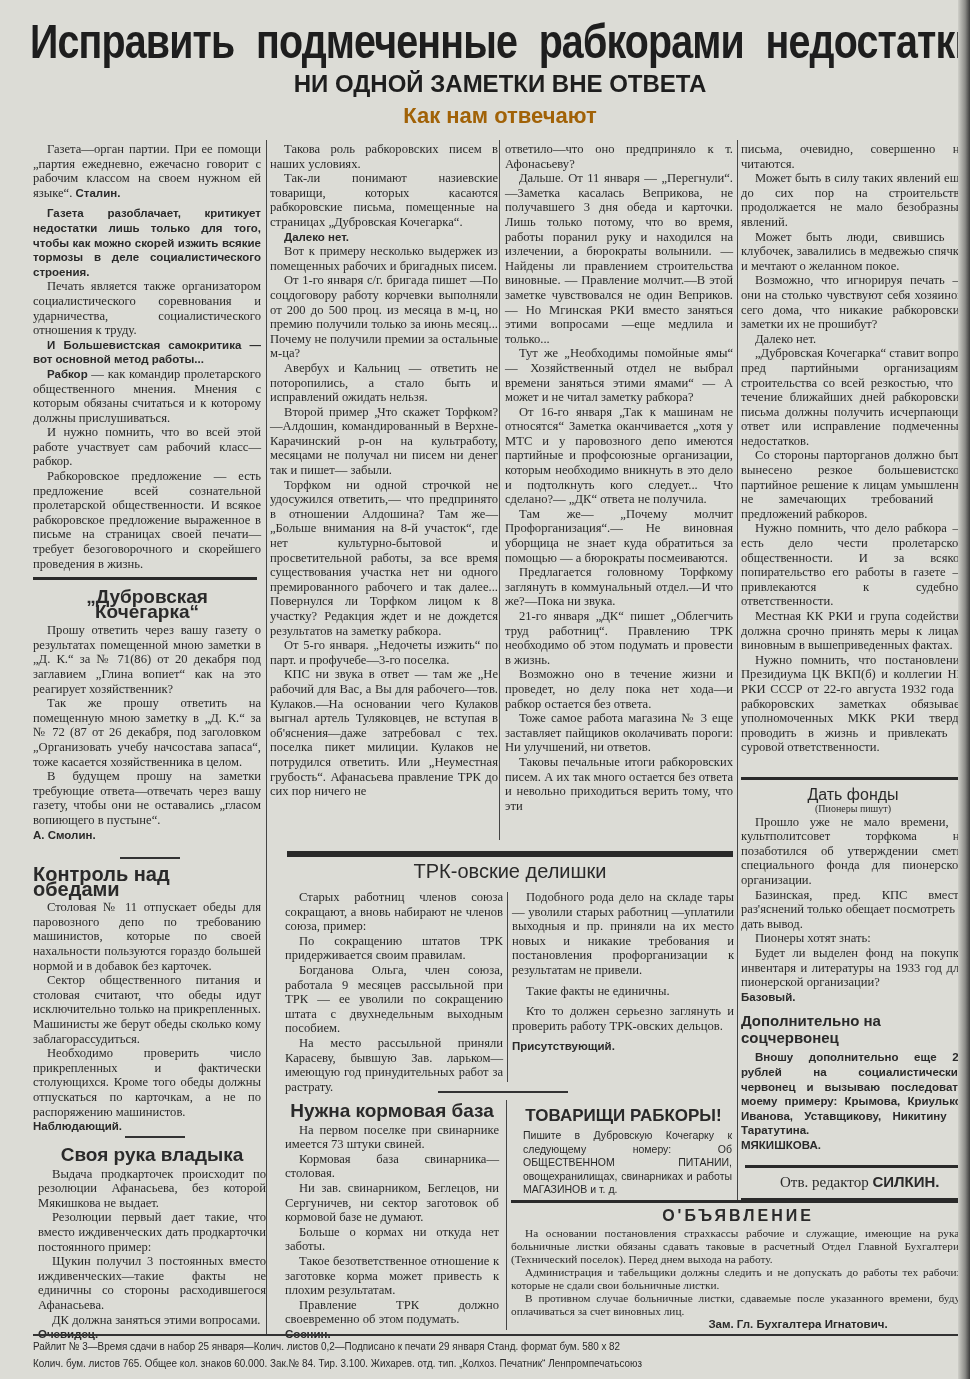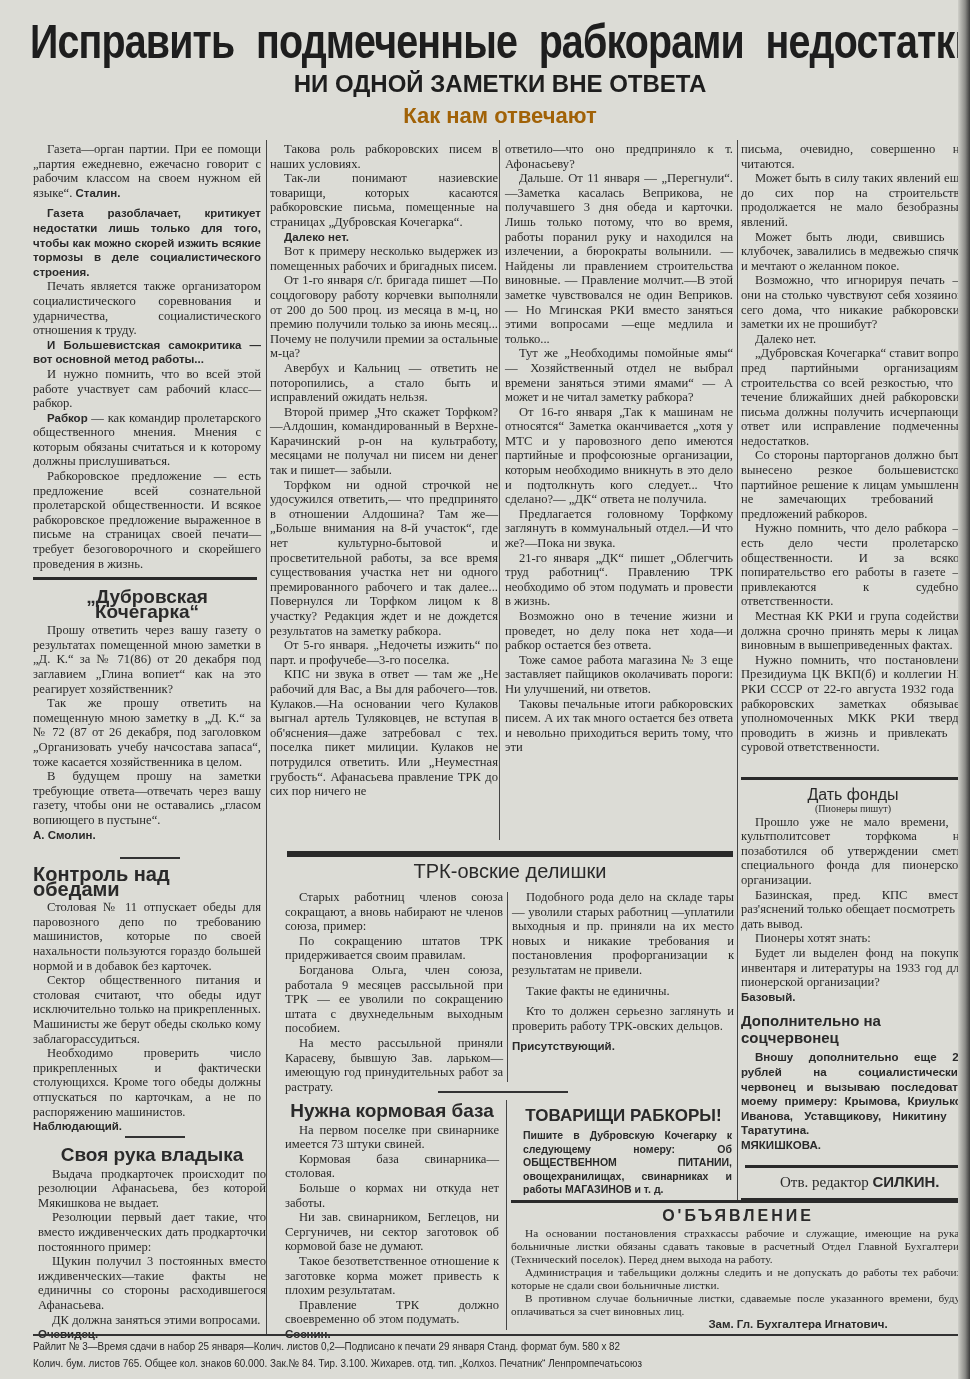--- a/index.html
+++ b/index.html
@@ -44,22 +44,22 @@
   <div class="hdr1">Исправить подмеченные рабкорами недостатки</div>
   <div class="hdr2">НИ ОДНОЙ ЗАМЕТКИ ВНЕ ОТВЕТА</div>
   <div class="hdr3">Как нам отвечают</div>
 
   <div class="col" style="left:33px; top:142px; width:228px;">
     <p><span>Газета—орган партии. При ее помощи „партия ежедневно, ежечасно говорит с рабочим классом на своем нужном ей языке“.</span> <span class="b">Сталин.</span></p>
     <div class="gap"></div>
     <p class="b">Газета разоблачает, критикует недостатки лишь только для того, чтобы как можно скорей изжить всякие тормозы в деле социалистического строения.</p>
     <p>Печать является также организатором социалистического соревнования и ударничества, социалистического отношения к труду.</p>
     <p class="b">И Большевистская самокритика — вот основной метод работы...</p>
+    <p><span class="b">Рабкор</span><span> — как командир пролетарского общественного мнения. Мнения с которым обязаны считаться и к которому должны прислушиваться.</span></p>
     <p>И нужно помнить, что во всей этой работе участвует сам рабочий класс—рабкор.</p>
-    <p><span class="b">Рабкор</span><span> — как командир пролетарского общественного мнения. Мнения с которым обязаны считаться и к которому должны прислушиваться.</span></p>
     <p>Рабкоровское предложение — есть предложение всей сознательной пролетарской общественности. И всякое рабкоровское предложение выраженное в письме на страницах своей печати—требует безоговорочного и скорейшего проведения в жизнь.</p>
   </div>
   <div class="hr" style="left:33px; top:577px; width:224px;"></div>
 
   <div class="col" style="left:33px; top:590px; width:228px;">
     <div class="h-art" style="font-size:19px;">„Дубровская Кочегарка“</div>
     <p>Прошу ответить через вашу газету о результатах помещенной мною заметки в „Д. К.“ за № 71(86) от 20 декабря под заглавием „Глина вопиет“ как на это реагирует хозяйственник?</p>
     <p>Так же прошу ответить на помещенную мною заметку в „Д. К.“ за № 72 (87 от 26 декабря, под заголовком „Организовать учебу начсостава запаса“, тоже касается хозяйственника в целом.</p>
     <p>В будущем прошу на заметки требующие ответа—отвечать через вашу газету, чтобы они не оставались „гласом вопиющего в пустыне“.</p>
     <p class="sig">А. Смолин.</p>
@@ -99,20 +99,21 @@
     <p>КПС ни звука в ответ — там же „Не рабочий для Вас, а Вы для рабочего—тов. Кулаков.—На основании чего Кулаков выгнал артель Туляковцев, не вступая в об'яснения—даже затребовал с тех. поселка пикет милиции. Кулаков не потрудился ответить. Или „Неуместная грубость“. Афанасьева правление ТРК до сих пор ничего не</p>
   </div>
 
   <div class="vr" style="left:499px; top:140px; height:700px;"></div>
 
   <div class="col" style="left:505px; top:142px; width:228px;">
     <p style="text-indent:0">ответило—что оно предприняло к т. Афонасьеву?</p>
     <p>Дальше. От 11 января — „Перегнули“.—Заметка касалась Веприкова, не получавшего 3 дня обеда и карточки. Лишь только потому, что во время, работы поранил руку и находился на излечении, а бюрократы волынили. — Найдены ли правлением строительства виновные. — Правление молчит.—В этой заметке чувствовался не один Веприков. — Но Мгинская РКИ вместо заняться этими вопросами —еще медлила и только...</p>
     <p>Тут же „Необходимы помойные ямы“ — Хозяйственный отдел не выбрал времени заняться этими ямами“ — А может и не читал заметку рабкора?</p>
     <p>От 16-го января „Так к машинам не относятся“ Заметка оканчивается „хотя у МТС и у паровозного депо имеются партийные и профсоюзные организации, которым необходимо вникнуть в это дело и подтолкнуть кого следует... Что сделано?— „ДК“ ответа не получила.</p>
+    <p>Там же— „Почему молчит Профорганизация“.— Не виновная уборщица не знает куда обратиться за помощью — а бюрократы посмеиваются.</p>
     <p>Предлагается головному Торфкому заглянуть в коммунальный отдел.—И что же?—Пока ни звука.</p>
     <p>21-го января „ДК“ пишет „Облегчить труд работниц“. Правлению ТРК необходимо об этом подумать и провести в жизнь.</p>
     <p>Возможно оно в течение жизни и проведет, но делу пока нет хода—и рабкор остается без ответа.</p>
     <p>Тоже самое работа магазина № 3 еще заставляет пайщиков околачивать пороги: Ни улучшений, ни ответов.</p>
     <p>Таковы печальные итоги рабкоровских писем. А их так много остается без ответа и невольно приходиться верить тому, что эти</p>
   </div>
 
   <div class="vr" style="left:737px; top:140px; height:1060px;"></div>
 
   <div class="col" style="left:741px; top:142px; width:224px;">
@@ -164,31 +165,31 @@
     <p>Кто то должен серьезно заглянуть и проверить работу ТРК-овских дельцов.</p>
     <div class="gap"></div>
     <p class="sig">Присутствующий.</p>
   </div>
   <div class="hrthin" style="left:438px; top:1091px; width:130px;"></div>
 
   <div class="col" style="left:285px; top:1104px; width:214px;">
     <div class="h-art" style="font-size:19px;">Нужна кормовая база</div>
     <p>На первом поселке при свинарнике имеется 73 штуки свиней.</p>
     <p>Кормовая база свинарника—столовая.</p>
+    <p>Ни зав. свинарником, Беглецов, ни Сергуничев, ни сектор заготовок об кормовой базе не думают.</p>
     <p>Больше о кормах ни откуда нет заботы.</p>
-    <p>Ни зав. свинарником, Беглецов, ни Сергуничев, ни сектор заготовок об кормовой базе не думают.</p>
     <p>Такое безответственное отношение к заготовке корма может привесть к плохим результатам.</p>
     <p>Правление ТРК должно своевременно об этом подумать.</p>
     <p class="sig">Соснин.</p>
   </div>
   <div class="vr" style="left:506px; top:1100px; height:230px;"></div>
 
   <div style="position:absolute; left:511px; top:1106px; width:225px;">
     <div style="font-family:'Liberation Sans',sans-serif; font-weight:bold; font-size:17px; text-align:center;">ТОВАРИЩИ РАБКОРЫ!</div>
-    <div style="font-family:'Liberation Sans',sans-serif; font-weight:bold; font-size:10.5px; line-height:13.5px; text-align:justify; padding:3px 4px 0 12px;">Пишите в Дубровскую Кочегарку к следующему номеру: Об ОБЩЕСТВЕННОМ ПИТАНИИ, овощехранилищах, свинарниках и работы МАГАЗИНОВ и т. д.</div>
+    <div style="font-family:'Liberation Sans',sans-serif; font-weight:normal; font-size:10.5px; line-height:13.5px; text-align:justify; padding:3px 4px 0 12px;">Пишите в Дубровскую Кочегарку к следующему номеру: Об ОБЩЕСТВЕННОМ ПИТАНИИ, овощехранилищах, свинарниках и работы МАГАЗИНОВ и т. д.</div>
   </div>
   <div class="hr" style="left:511px; top:1200px; width:454px;"></div>
 
   <div style="position:absolute; left:511px; top:1207px; width:454px;">
     <div style="font-family:'Liberation Sans',sans-serif; font-weight:bold; font-size:16px; letter-spacing:3px; text-align:center;">О'БЪЯВЛЕНИЕ</div>
     <div class="col" style="position:static; font-size:11.3px; line-height:13px; margin-top:2px;">
       <p>На основании постановления страхкассы рабочие и служащие, имеющие на руках больничные листки обязаны сдавать таковые в расчетный Отдел Главной Бухгалтерии (Технический поселок). Перед днем выхода на работу.</p>
       <p>Администрация и табельщики должны следить и не допускать до работы тех рабочих, которые не сдали свои больничные листки.</p>
       <p>В противном случае больничные листки, сдаваемые после указанного времени, будут оплачиваться за счет виновных лиц.</p>
       <p class="sig" style="text-align:center; padding-left:120px;">Зам. Гл. Бухгалтера Игнатович.</p>

